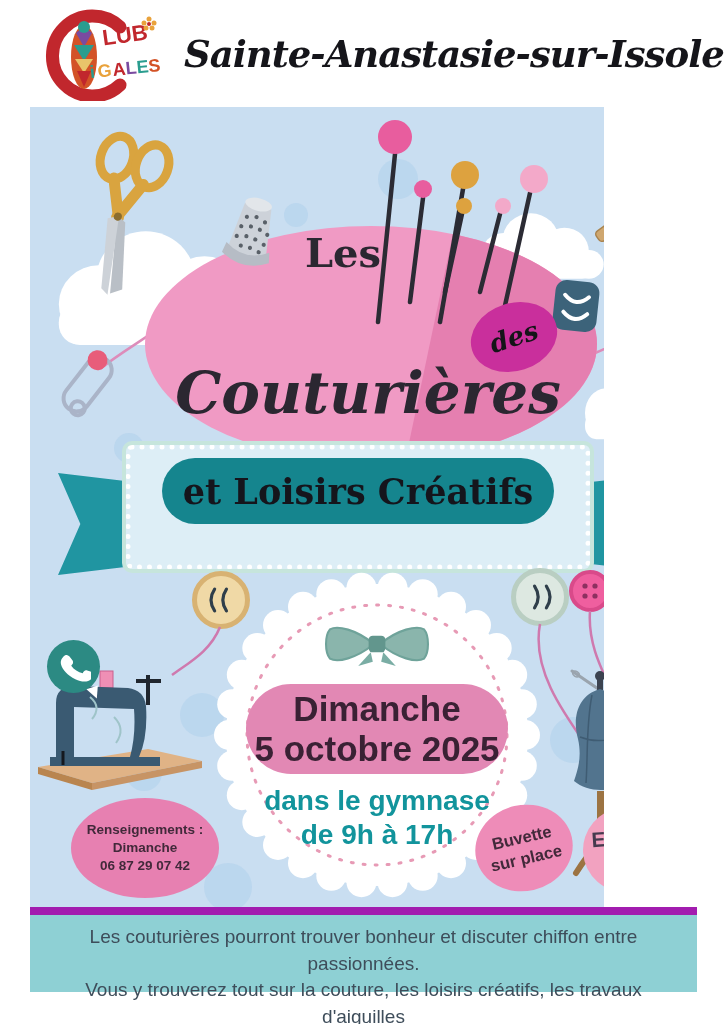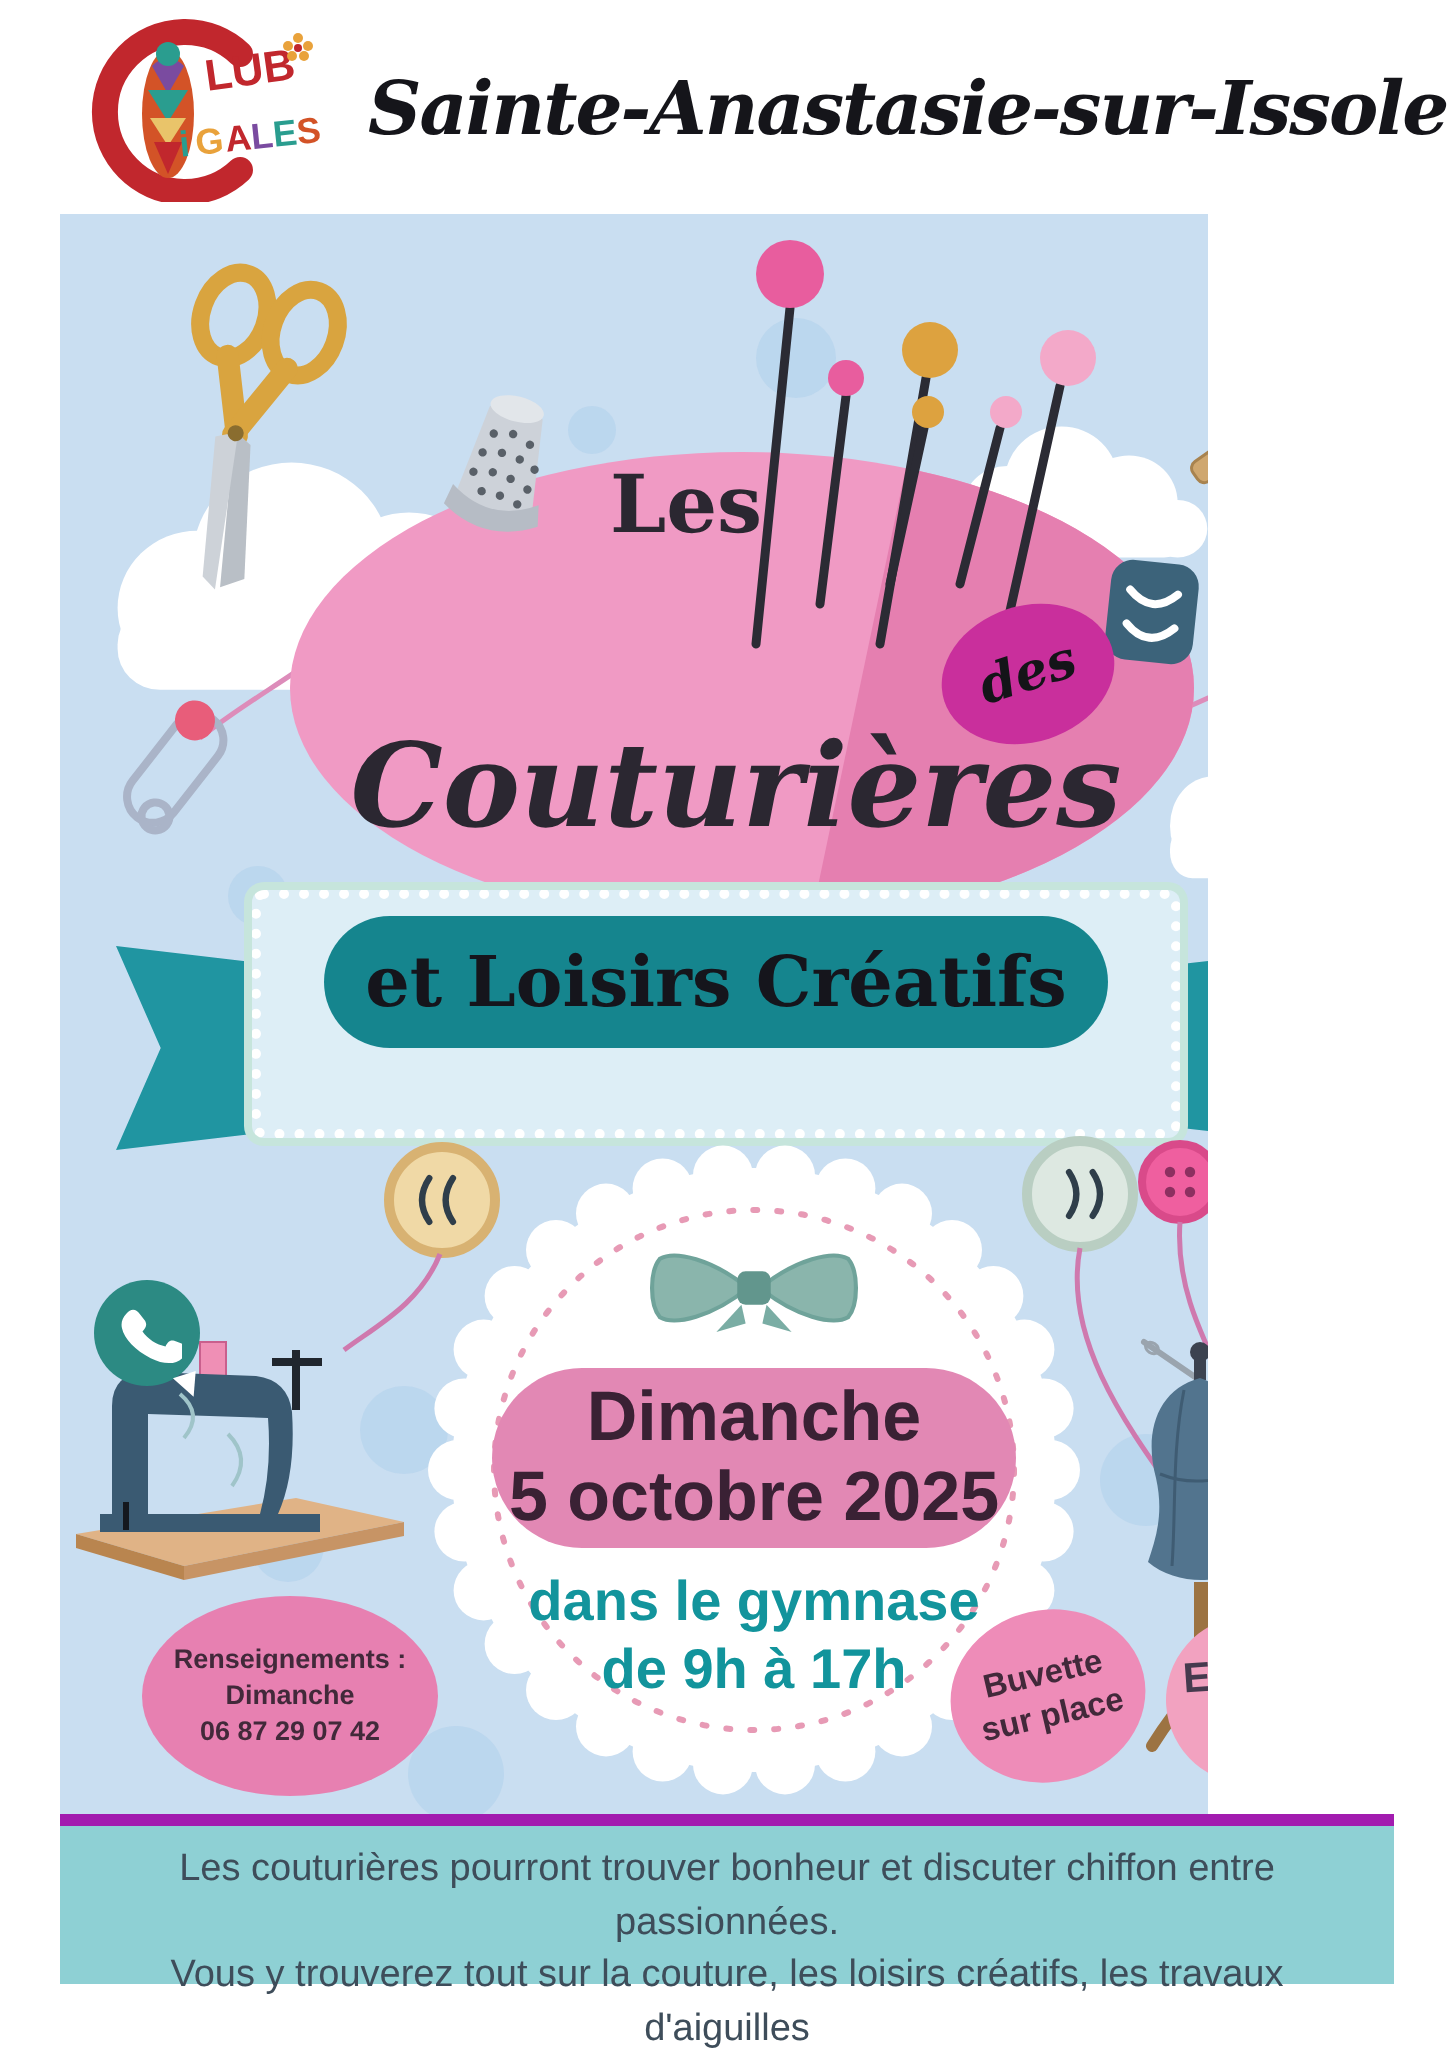--- a/index.html
+++ b/index.html
@@ -60,21 +60,21 @@
            display:flex;flex-direction:column;align-items:center;justify-content:center;}
   .contact div{font-size:13.5px;font-weight:800;color:#42293a;line-height:1.35;}
   .buvette{left:445px;top:698px;width:98px;height:86px;background:#ee8cb8;border-radius:50%;
            transform:rotate(-13deg);display:flex;flex-direction:column;align-items:center;justify-content:center;}
   .buvette div{font-size:16.5px;font-weight:800;color:#42293a;line-height:1.25;}
   .entree{left:553px;top:701px;width:84px;height:84px;background:#f2a2c0;border-radius:50%;
            transform:rotate(-4deg);display:flex;flex-direction:column;align-items:center;justify-content:center;}
   .entree div{font-size:21px;font-weight:700;color:#463a4e;line-height:1.2;}
   
   .band{position:absolute;left:30px;top:907px;width:667px;height:85px;background:#8ed0d4;
-        border-top:6px solid #a21caf;box-sizing:border-box;text-align:center;}
+        border-top:8px solid #a21caf;box-sizing:border-box;text-align:center;}
   .band p{margin:0;padding:0 36px;font-size:19px;color:#3e4d5a;line-height:1.4;}
   .band p:first-child{padding-top:9px;}
   svg{display:block;}
 </style>
 </head>
 <body>
 
 <div class="page">
 
   <div class="header">

